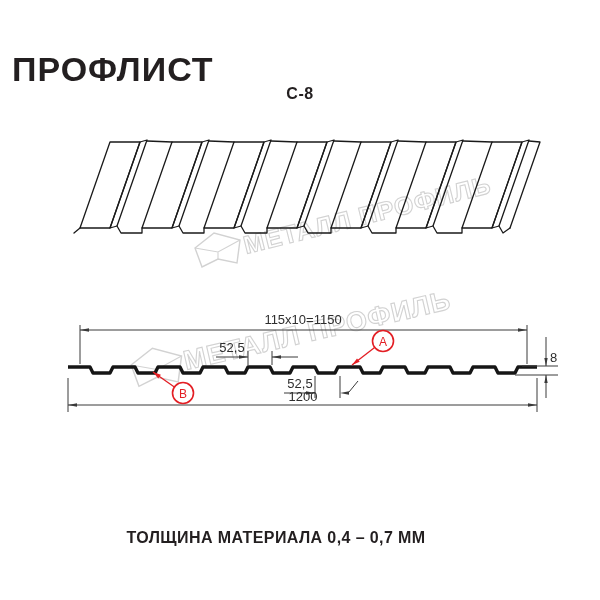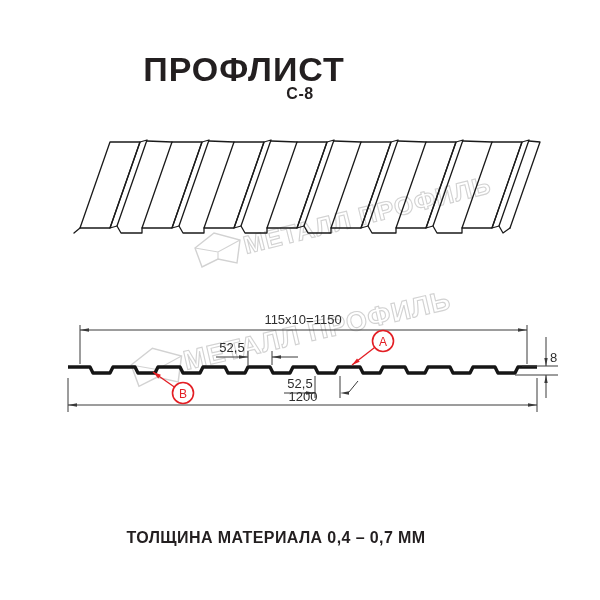--- a/index.html
+++ b/index.html
@@ -1,21 +1,21 @@
 <!DOCTYPE html>
 <html><head>
 <meta charset="utf-8">
 <style>
   html,body{margin:0;padding:0;background:#fff;}
   .stage{
     position:relative;width:600px;height:600px;background:#ffffff;overflow:hidden;
     font-family:"Liberation Sans","DejaVu Sans",sans-serif;
   }
   .title{
-    position:absolute;left:0;top:50px;width:488px;text-align:center;
+    position:absolute;left:12px;top:50px;width:488px;
     font-size:34px;font-weight:bold;letter-spacing:1px;color:#231f20;
   }
   .subtitle{
     position:absolute;left:0;top:85px;width:600px;text-align:center;
     font-size:16px;font-weight:600;letter-spacing:.5px;color:#231f20;
   }
   .footer-note{
     position:absolute;left:0;top:529px;width:552px;text-align:center;
     font-size:16px;font-weight:600;letter-spacing:.4px;color:#231f20;
   }

